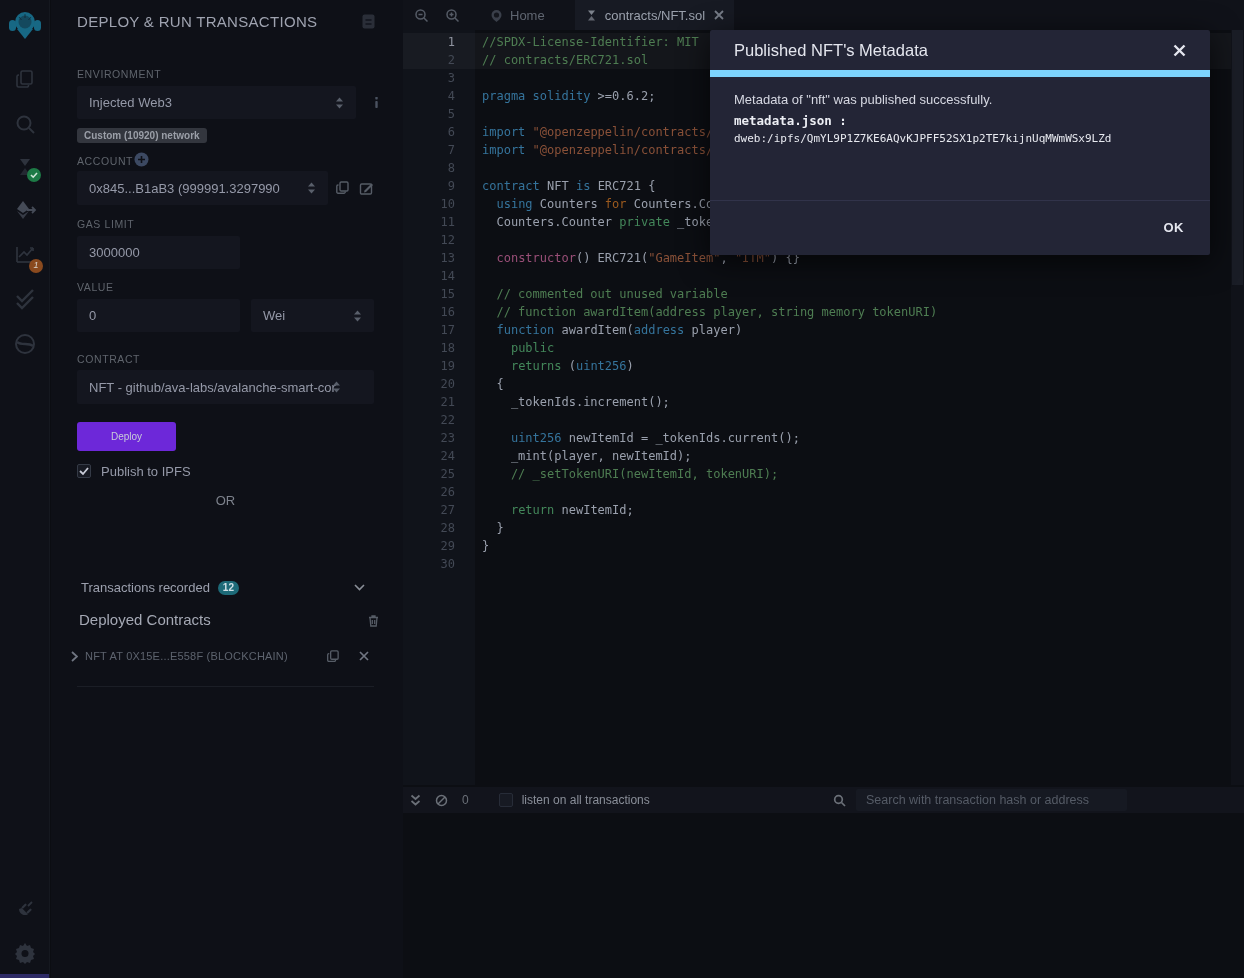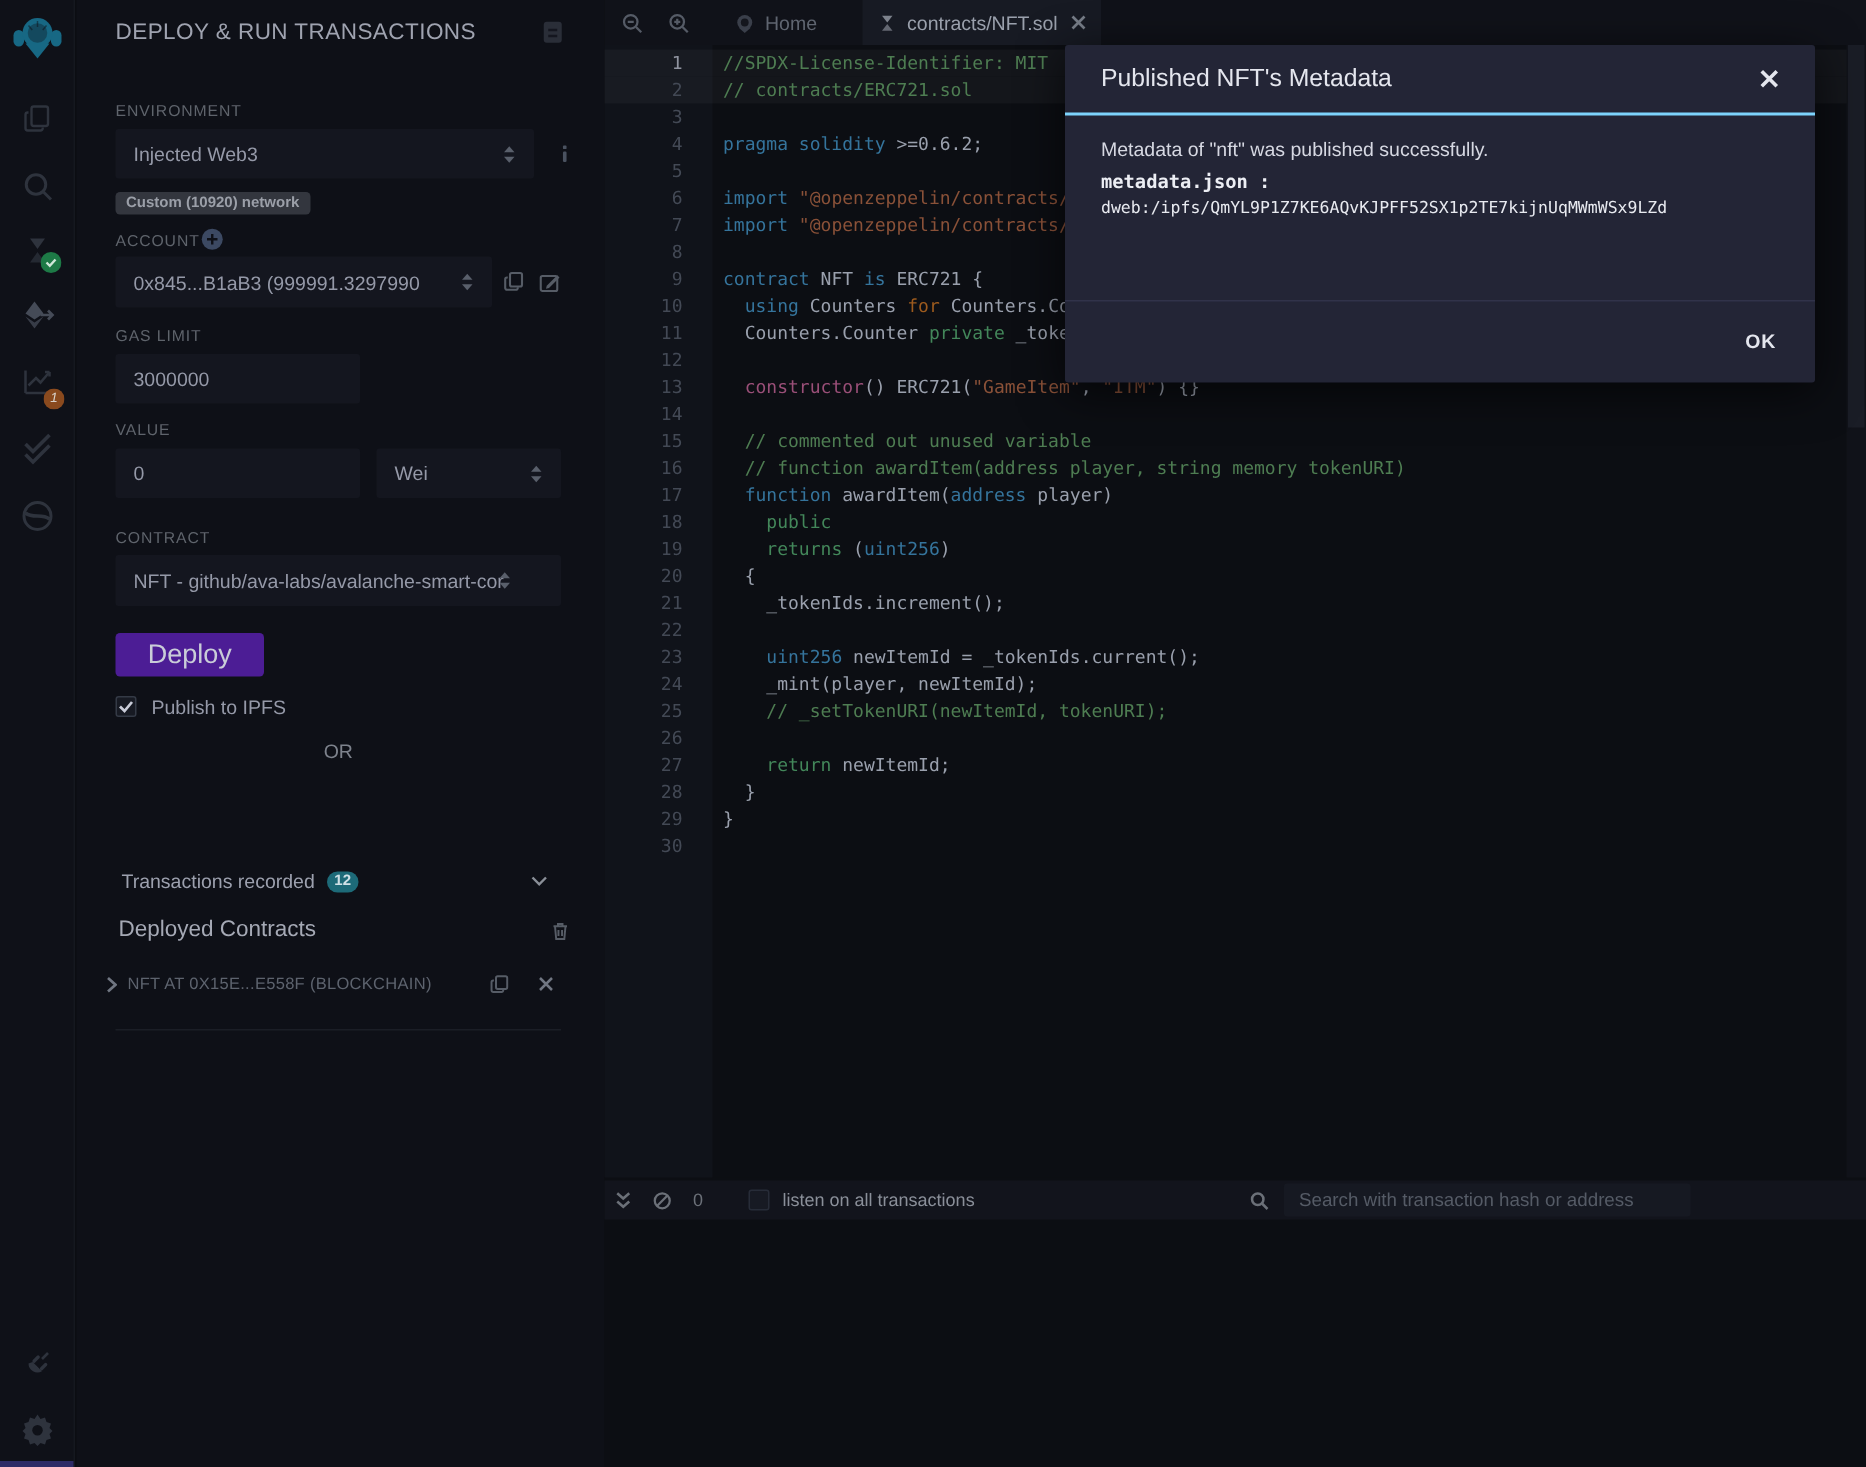--- a/index.html
+++ b/index.html
@@ -18,22 +18,22 @@
   .panel { position:absolute; left:51px; top:0; width:352px; height:978px; background:#0e1017; }
   .panel-title { position:absolute; left:26px; top:13px; font-size:15px; color:#9fa3b0; letter-spacing:.3px; }
   .doc-icon { position:absolute; right:27px; top:13px; width:15px; height:17px; }
   .lbl { position:absolute; left:26px; font-size:10.5px; letter-spacing:.6px; color:#5f646c; }
   .field { position:absolute; left:26px; background:#14161f; border-radius:2px; color:#9599a8;
     font-size:13px; display:flex; align-items:center; padding:0 12px; }
   .caret { margin-left:auto; width:9px; height:14px; flex:none; }
   .side-ic { position:absolute; width:15px; height:15px; }
   .net-badge { position:absolute; left:26px; top:128px; height:15px; background:#33363e; border-radius:3px;
     color:#9b9fa8; font-size:10px; font-weight:bold; display:inline-flex; align-items:center; padding:0 7px; }
-  .btn-deploy { position:absolute; left:26px; top:422px; width:99px; height:29px; background:#4c1d95;
-    border:none; border-radius:3px; color:#c9ccd8; font-size:18px; font-family:inherit; }
+  .btn-deploy { position:absolute; left:26px; top:422px; width:99px; height:29px; background:#6d28d9;
+    border:none; border-radius:3px; color:#c9ccd8; font-size:10px; font-family:inherit; }
   .chk { position:absolute; width:14px; height:14px; border:1px solid #343a46; border-radius:2px; background:#10121a; }
   .chk.checked { background:#171a23; }
   .chk svg { width:12px; height:12px; margin:0 0 2px 0; }
   .chk-label { position:absolute; font-size:13px; color:#9599a8; }
   .or-text { position:absolute; left:26px; top:493px; width:297px; text-align:center; font-size:13px; color:#7d828c; }
   .ataddr { position:absolute; left:26px; top:520px; width:297px; height:31px; display:flex; }
   .ataddr-btn { width:99px; height:31px; background:#16242f; border:none; border-radius:2px 0 0 2px;
     color:#7e92a1; font-size:12.5px; font-family:inherit; }
   .ataddr-input { flex:1; background:#13161f; border:none; outline:none; color:#9599a8; font-size:11px;
     font-family:inherit; padding:0 10px; border-radius:0 2px 2px 0; }
@@ -83,21 +83,21 @@
     color:#9599a8; font-size:12.5px; font-family:inherit; padding:0 10px; margin-left:10px; }
   .term-input::placeholder { color:#555b66; }
   .termout { position:absolute; left:0; top:813px; width:841px; height:165px; background:#0b0d11;
     font-family:"DejaVu Sans Mono", monospace; font-size:12px; color:#7d838d; }
   .term-log { position:absolute; left:40px; top:78px; }
   .term-prompt { position:absolute; left:8px; top:143px; color:#8a8f99; }
 
   
   .modal { position:absolute; left:710px; top:30px; width:500px; height:225px; background:#232536;
     border-radius:2px; box-shadow:0 6px 30px rgba(0,0,0,.65); z-index:50; }
-  .modal-header { height:47px; display:flex; align-items:center; padding:0 24px; border-bottom:2px solid #7dd3fc; }
+  .modal-header { height:47px; display:flex; align-items:center; padding:0 24px; border-bottom:7px solid #7dd3fc; }
   .modal-title { font-size:16.5px; color:#e4e6ee; }
   .modal-close { margin-left:auto; width:13px; height:13px; }
   .modal-body { height:124px; padding:15px 24px; border-bottom:1px solid #31334a; }
   .modal-msg { font-size:13px; color:#d6d8e2; }
   .modal-file { font-family:"DejaVu Sans Mono", monospace; font-size:12.5px; font-weight:bold; color:#eceef4; margin-top:6px; }
   .modal-uri { font-family:"DejaVu Sans Mono", monospace; font-size:11px; color:#e8eaf0; margin-top:4px; }
   .modal-footer { height:52px; display:flex; align-items:center; justify-content:flex-end; padding:0 26px; }
   .modal-ok { background:none; border:none; color:#e4e6ee; font-size:13px; font-weight:bold;
     letter-spacing:.5px; font-family:inherit; }
 </style>

